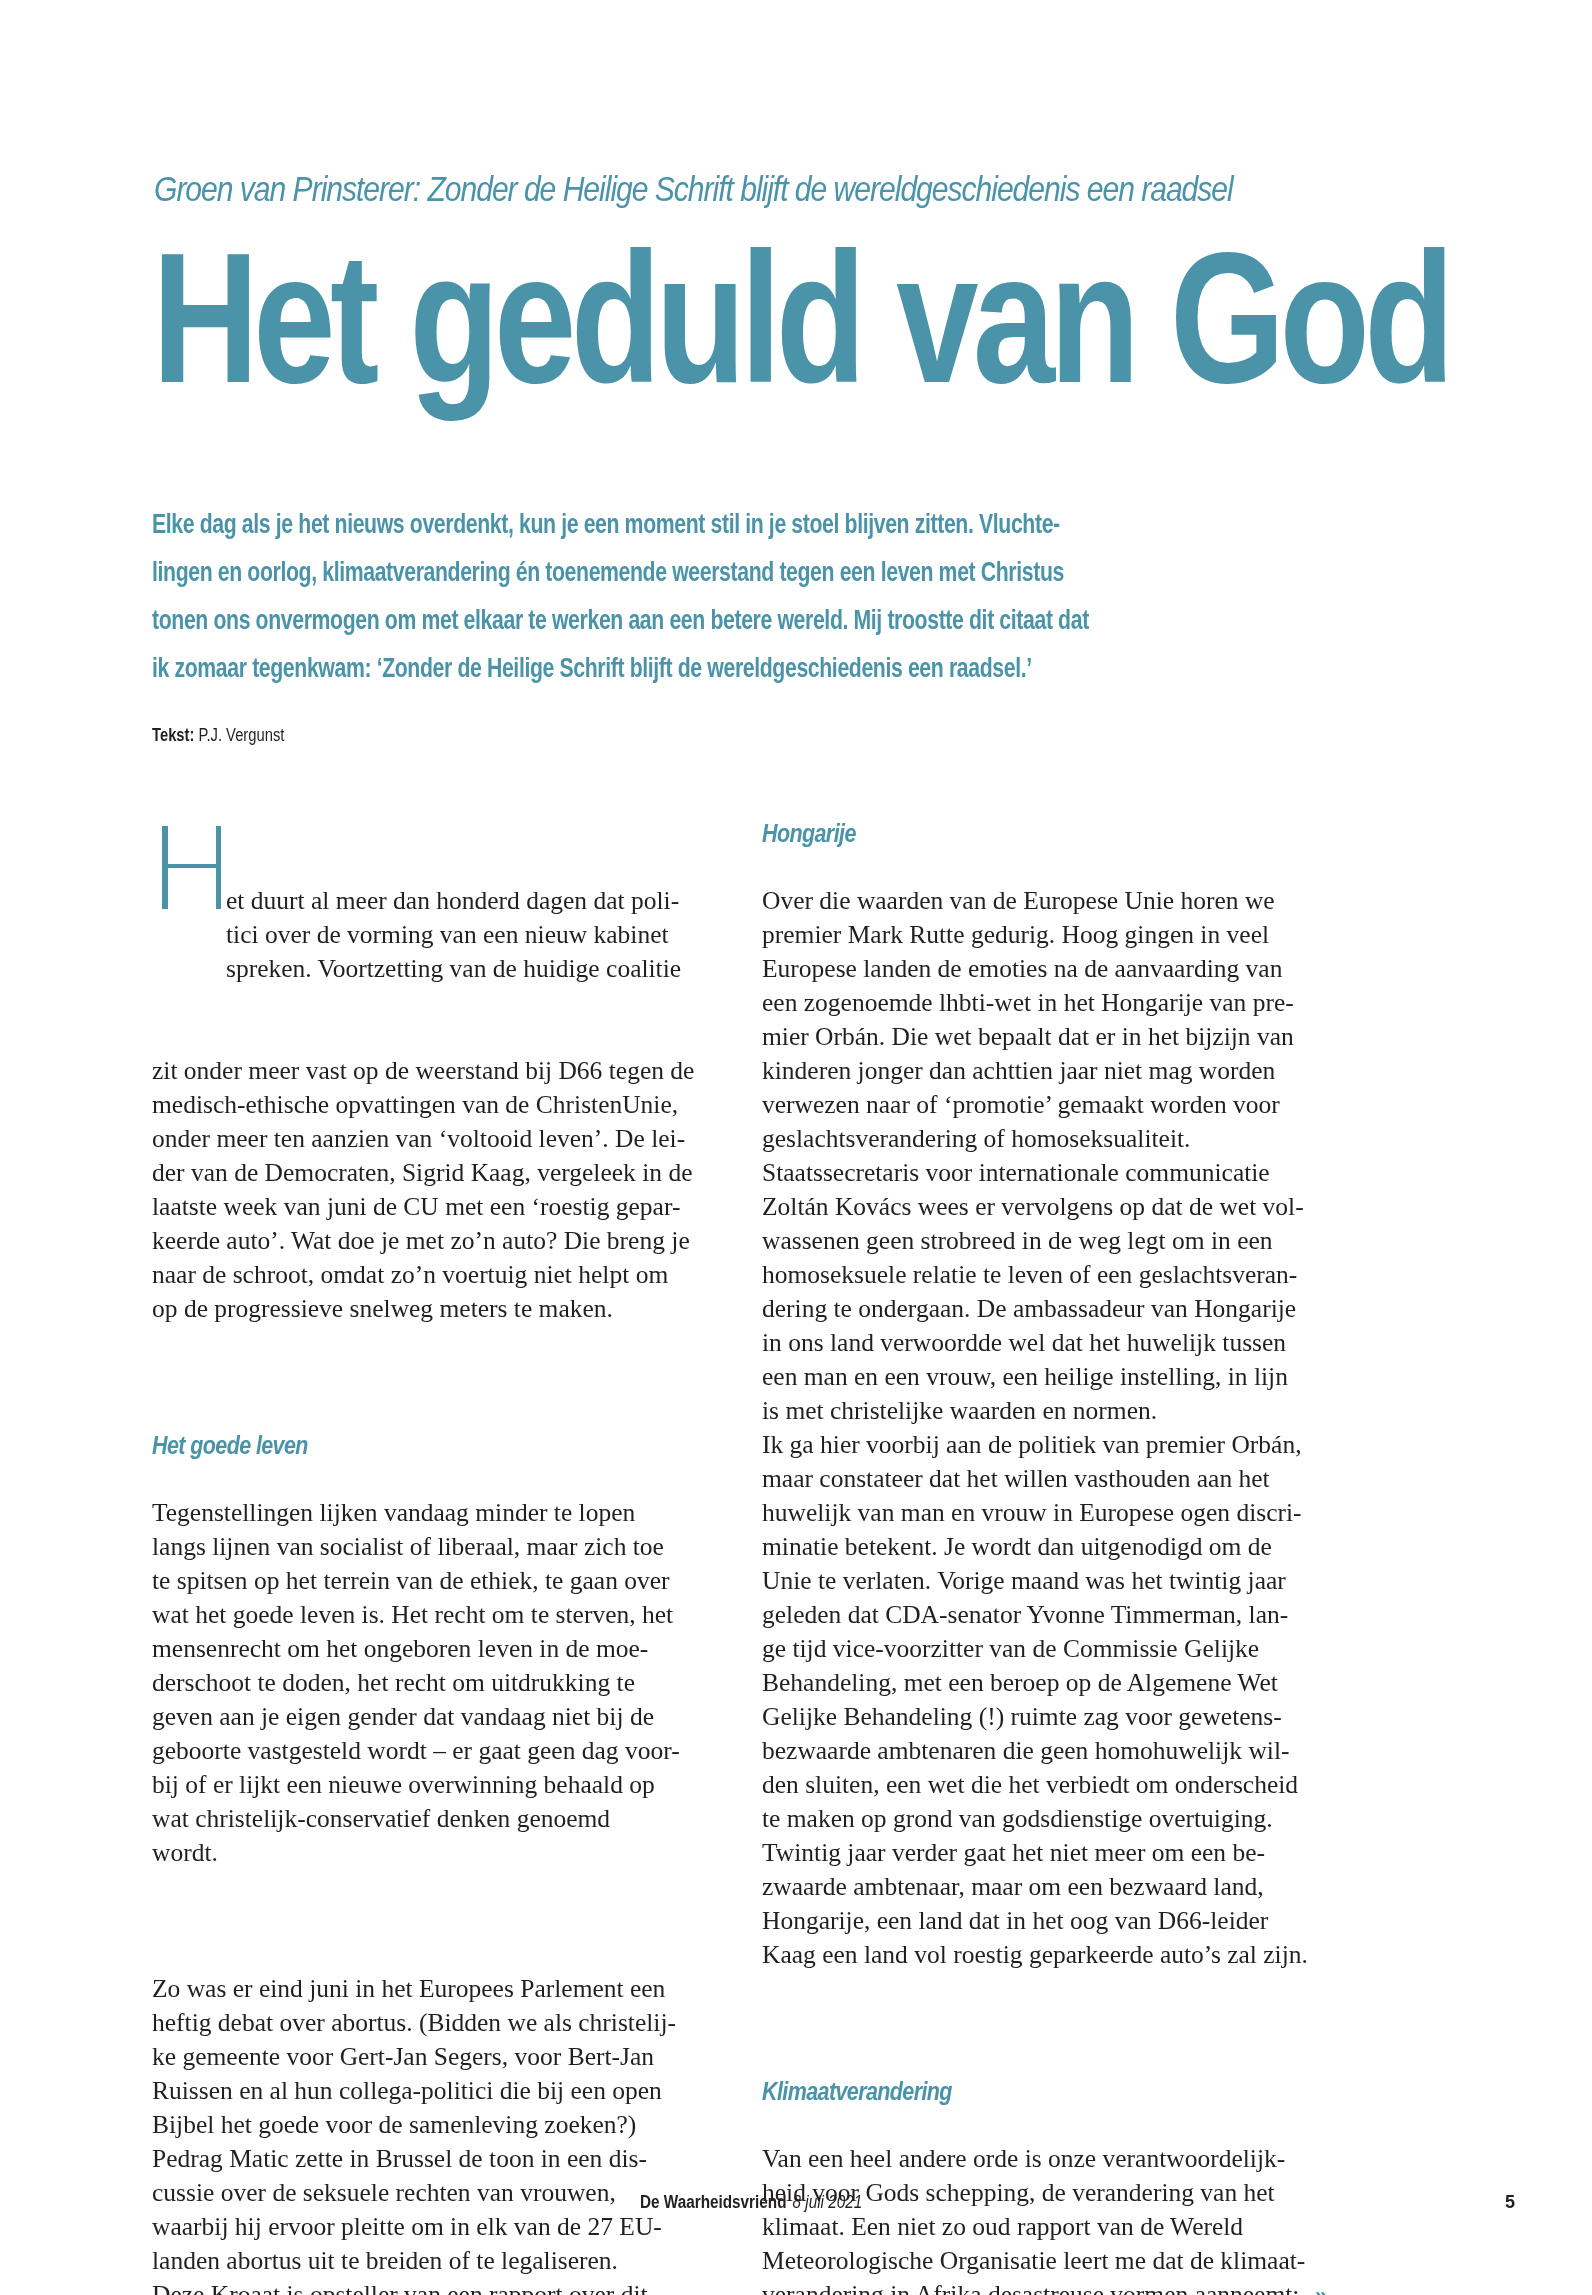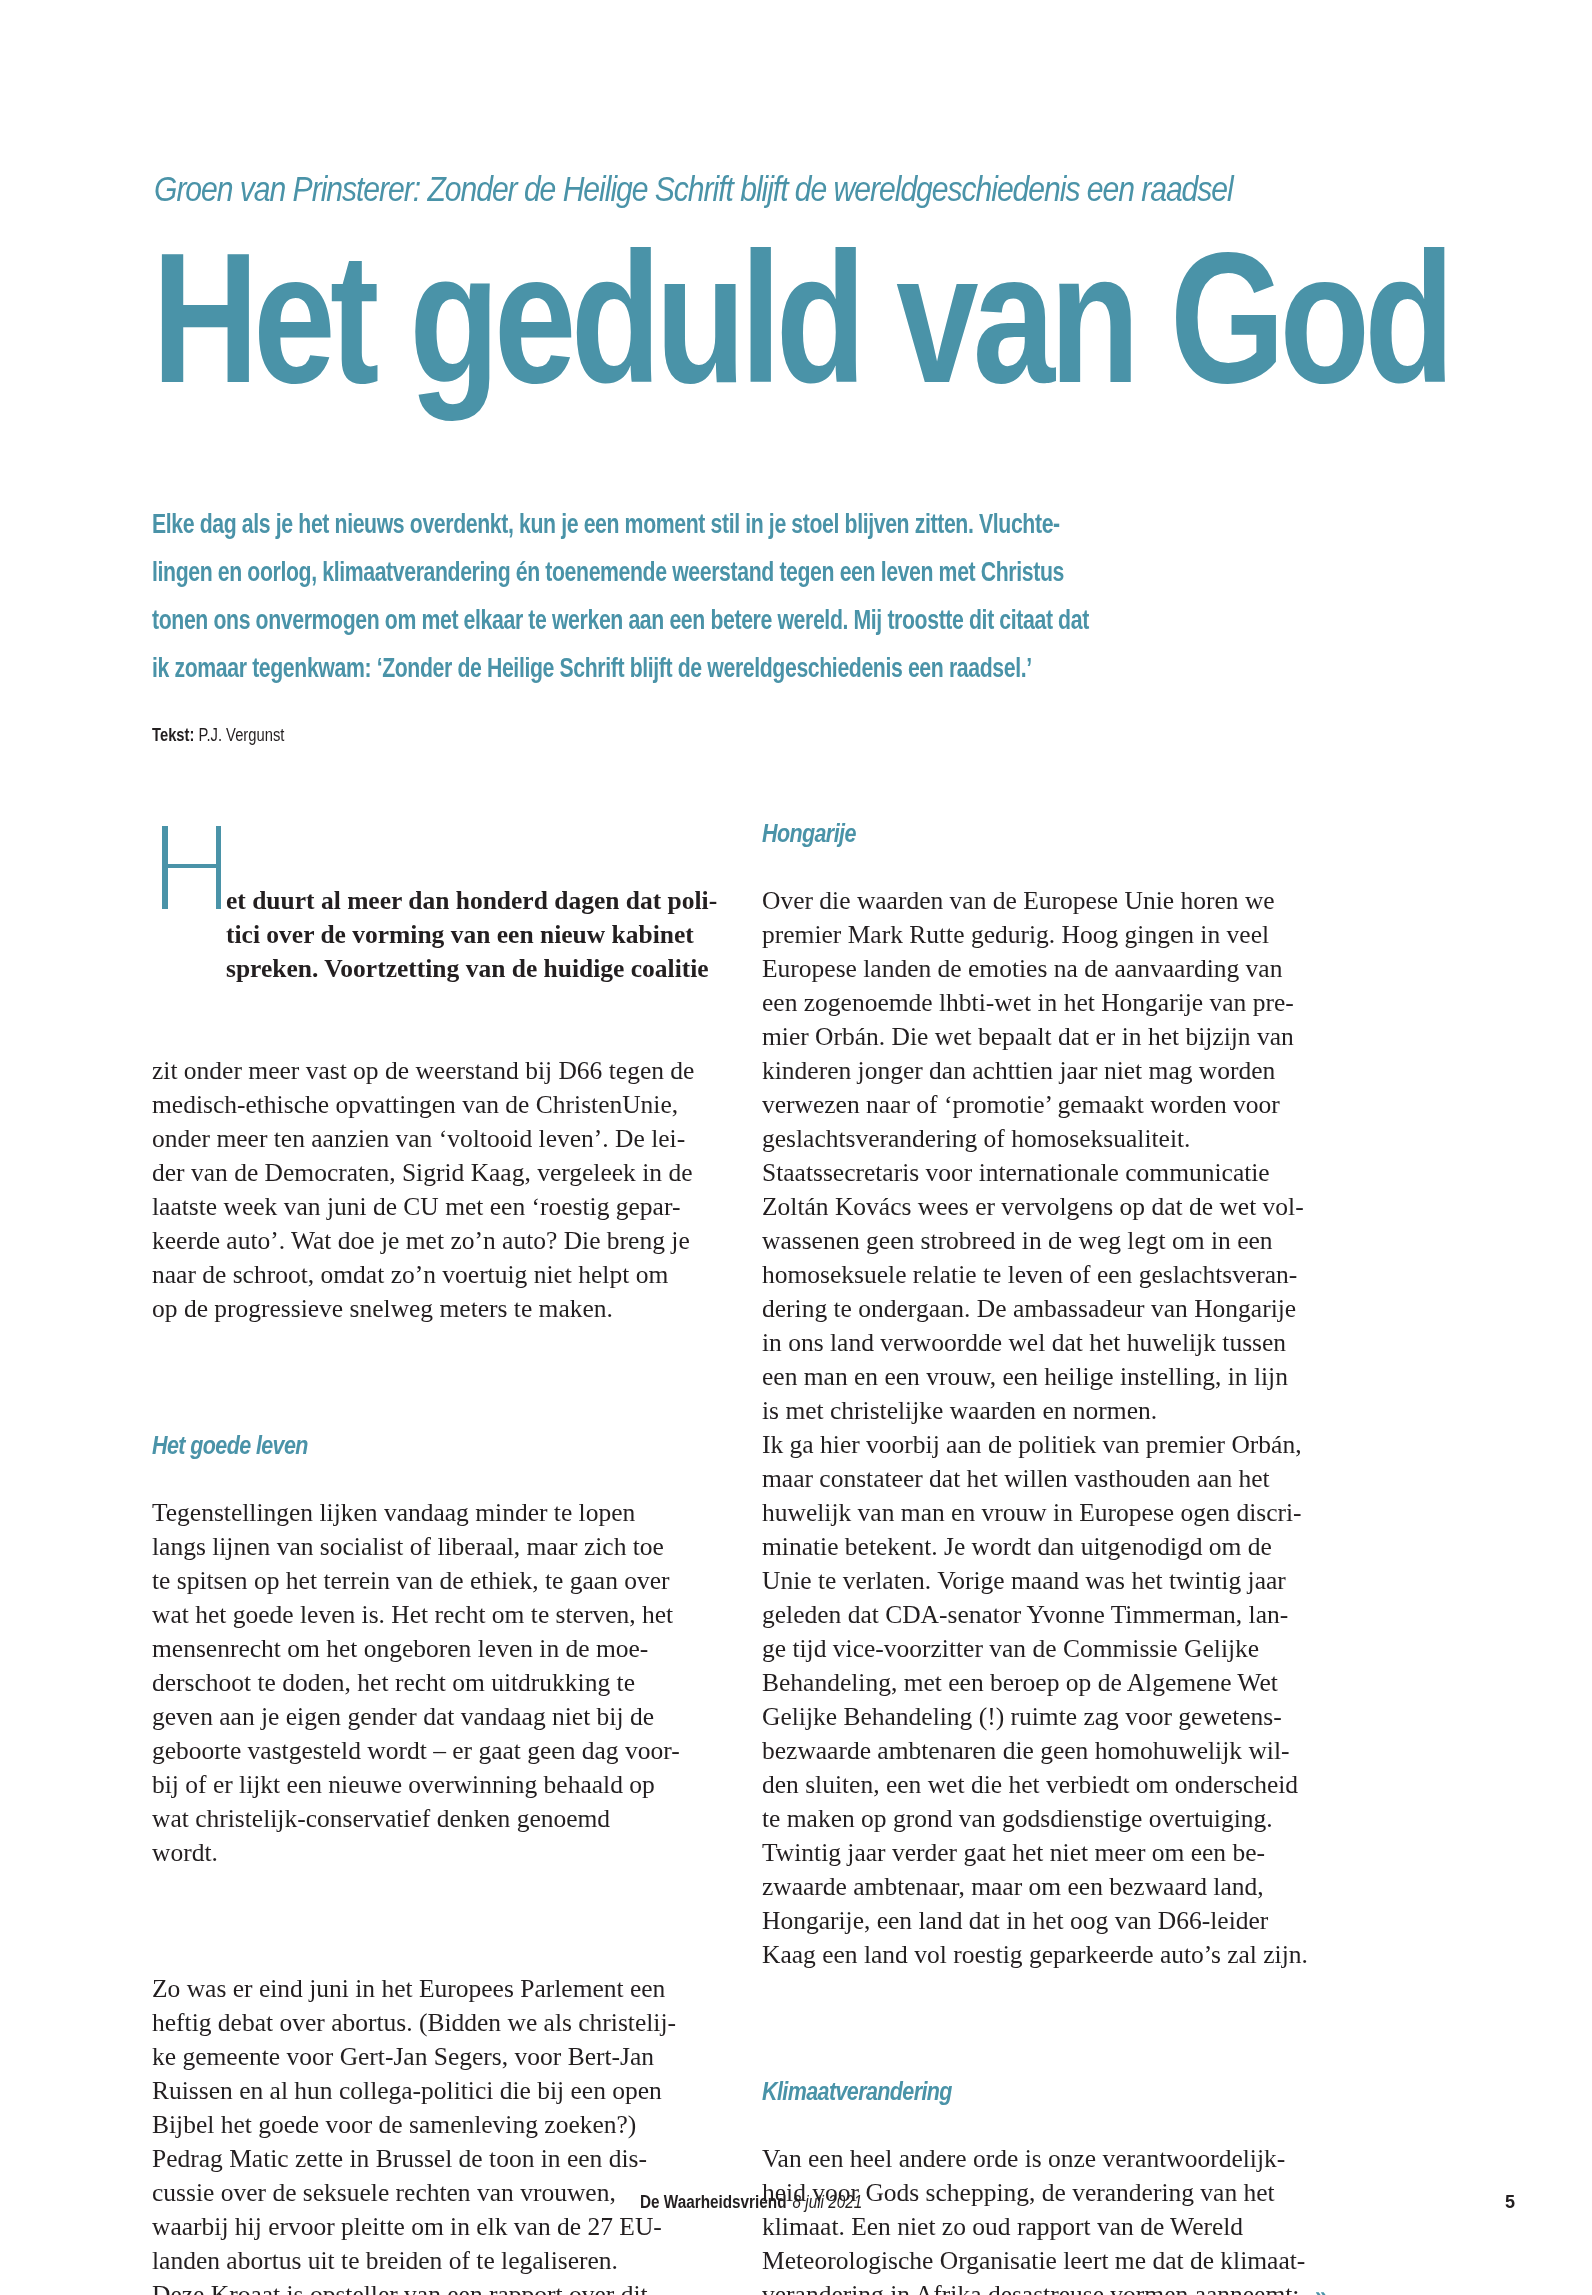--- a/index.html
+++ b/index.html
@@ -48,21 +48,21 @@
     font-family:"Liberation Sans", sans-serif;
     font-style:italic; font-weight:bold;
     font-size:25px; line-height:34px; color:#4a93a8;
     letter-spacing:-0.7px;
     display:block; transform:scaleX(0.86); transform-origin:left top;
     white-space:nowrap;
   }
   .left-col { left:152px; top:782px; width:604px; }
   .right-col { left:762px; top:782px; width:621px; }
 
-  .drop-wrap { position:relative;font-weight:bold; }
+  .drop-wrap { position:relative; }
   .dropcap {
     position:absolute; left:10.4px; top:9.5px; width:59px; height:83px;
   }
   .dropcap .bar-l, .dropcap .bar-r, .dropcap .bar-m { position:absolute; background:#4a93a8; }
   .dropcap .bar-l { left:0; top:0; width:5.2px; height:83px; }
   .dropcap .bar-r { right:0; top:0; width:5.2px; height:83px; }
   .dropcap .bar-m { left:0; top:38px; width:59px; height:4.3px; }
   .drop-lines { padding-left:74px; }
 
   .cont-mark {

